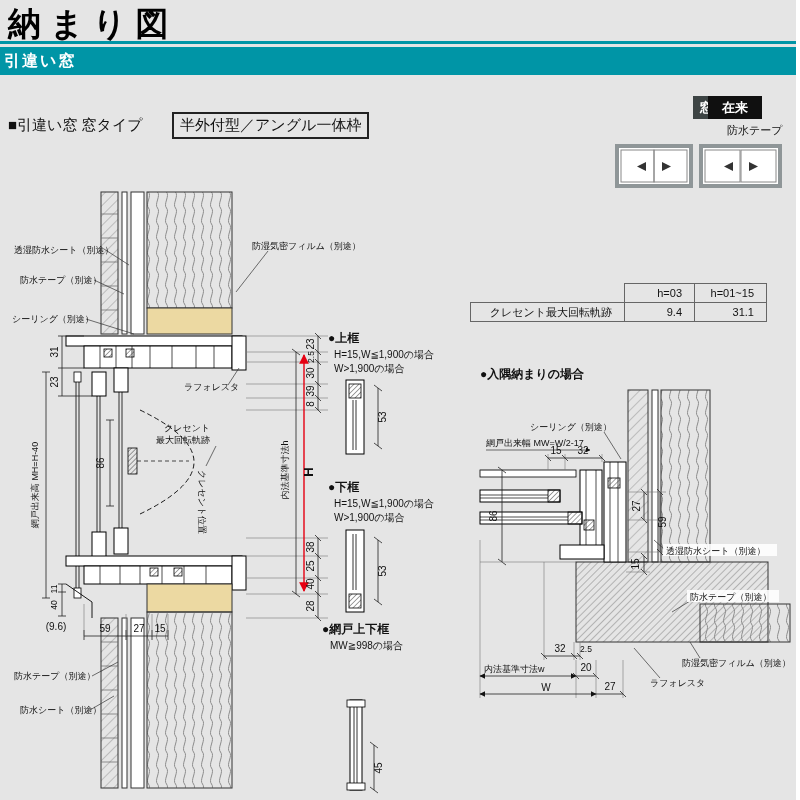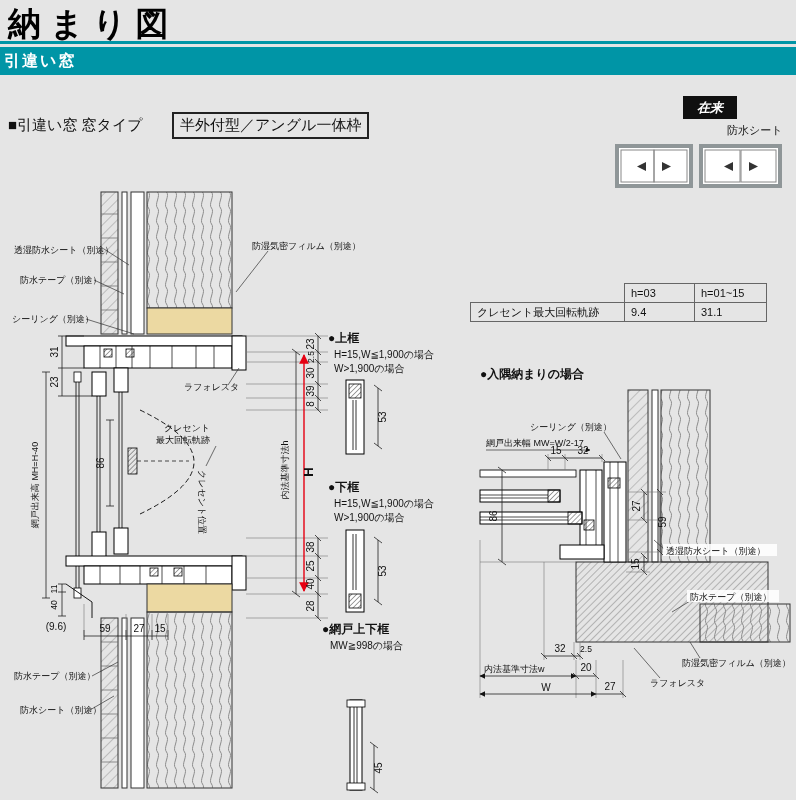--- a/index.html
+++ b/index.html
@@ -8,25 +8,25 @@
   .page { position:relative; width:796px; height:800px; overflow:hidden; background:#e5e5e5; }
   .abs { position:absolute; }
   .page-title { left:8px; top:2px; font-size:33px; font-weight:bold; letter-spacing:9px; color:#000; }
   .title-rule { left:0; top:41px; width:800px; height:3px; background:#0095a6; }
   .subtitle-bar { left:0; top:47px; width:800px; height:28px; background:#0095a6; color:#fff;
     font-size:16px; font-weight:bold; line-height:28px; padding-left:4px; letter-spacing:2px; }
   .section-label { left:8px; top:116px; font-size:15px; font-weight:normal; }
   .type-box { left:172px; top:112px; border:2px solid #222; font-size:15px; padding:2px 6px; }
   .tag { color:#fff; font-size:13px; font-weight:bold; display:flex; align-items:center; justify-content:center; }
   .tag-mado { left:693px; top:96px; width:26px; height:23px; background:#3d4444; }
-  .tag-zairai { left:683px; top:96px; width:54px; height:23px; background:#101010;font-style:italic; }
+  .tag-zairai { left:708px; top:96px; width:54px; height:23px; background:#101010; }
   .view-label { left:727px; top:123px; font-size:11px; }
   .crescent-table { position:absolute; left:470px; top:283px; border-collapse:collapse;
     table-layout:fixed; font-size:11px; }
-  .crescent-table td { border:1px solid #666; height:19px; text-align:left; padding:0 6px; overflow:hidden; white-space:nowrap; }
+  .crescent-table td { border:1px solid #666; height:19px; text-align:right; padding:0 12px; overflow:hidden; white-space:nowrap; }
   .crescent-table td.nob { border:none; }
   .c0 { width:154px; } .c1 { width:70px; } .c2 { width:72px; }
   svg text { font-family:"Liberation Sans","DejaVu Sans",sans-serif; fill:#111; }
   .lbl { font-size:9px; }
   .dim { font-size:10px; text-anchor:middle; }
   .dimS { font-size:8.5px; text-anchor:middle; }
   .secT { font-size:12px; font-weight:bold; }
   .cond { font-size:10px; }
 </style>
 </head>
@@ -36,21 +36,21 @@
 
   <div class="abs page-title">納まり図</div>
   <div class="abs title-rule"></div>
   <div class="abs subtitle-bar">
     <span>引違い窓</span>
   </div>
   <div class="abs section-label">■引違い窓 窓タイプ</div>
   <div class="abs type-box">半外付型／アングル一体枠</div>
   <div class="abs tag tag-mado">窓</div>
   <div class="abs tag tag-zairai">在来</div>
-  <div class="abs view-label">防水シート</div>
+  <div class="abs view-label">防水テープ</div>
 
   <svg class="abs" style="left:0;top:0" width="800" height="800" viewBox="0 0 800 800">
     <defs>
       <pattern id="ph" width="7" height="7" patternUnits="userSpaceOnUse" patternTransform="rotate(45)">
         <line x1="0" y1="0" x2="0" y2="7" stroke="#9a9a9a" stroke-width="1.1"></line>
       </pattern>
       <pattern id="pm" width="5" height="5" patternUnits="userSpaceOnUse" patternTransform="rotate(45)">
         <line x1="0" y1="0" x2="0" y2="5" stroke="#808080" stroke-width="1"></line>
       </pattern>
       <pattern id="phd" width="3.5" height="3.5" patternUnits="userSpaceOnUse" patternTransform="rotate(45)">

